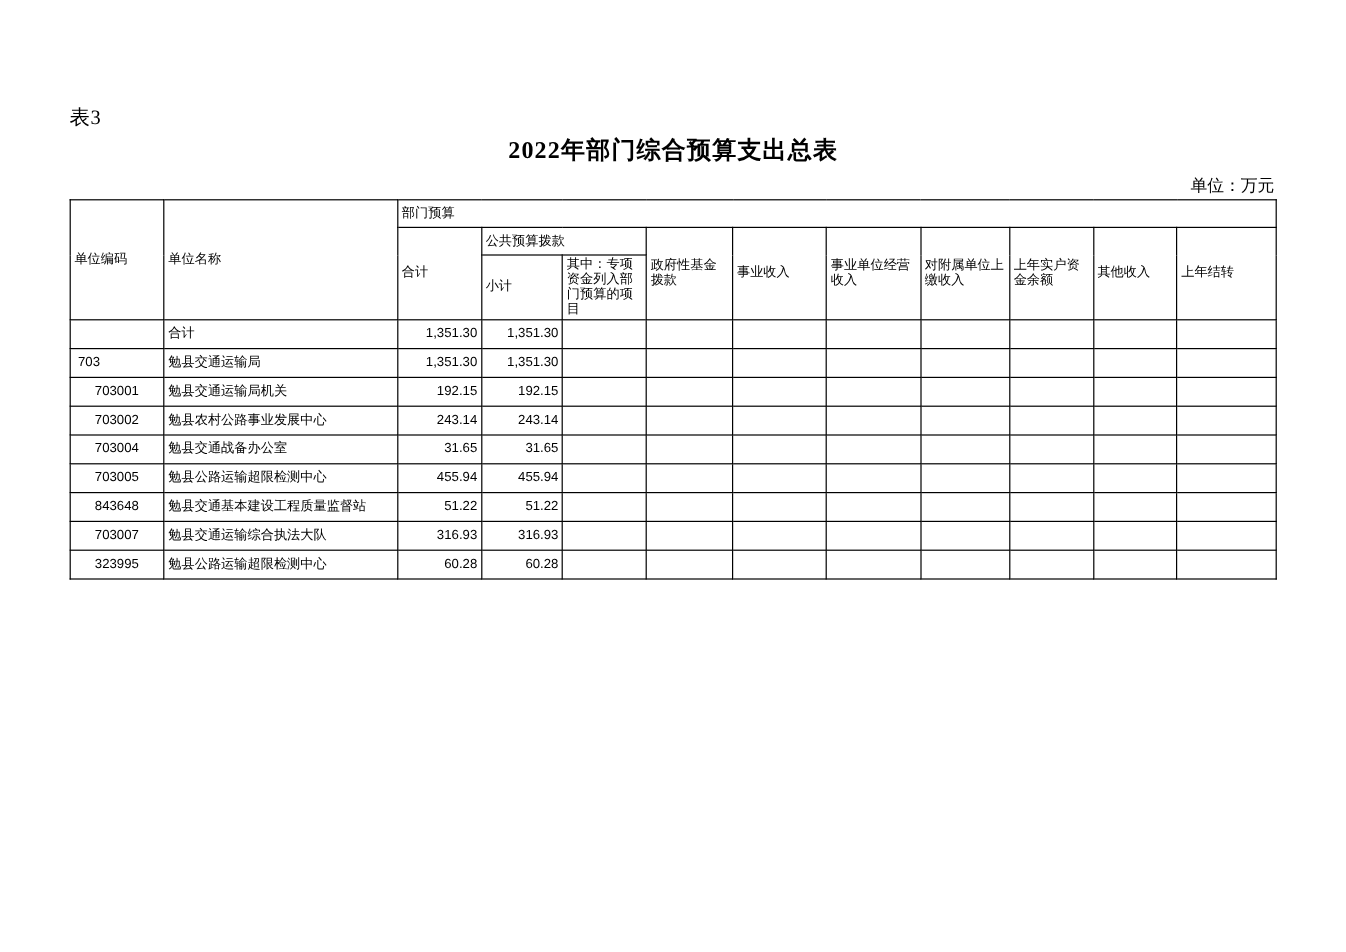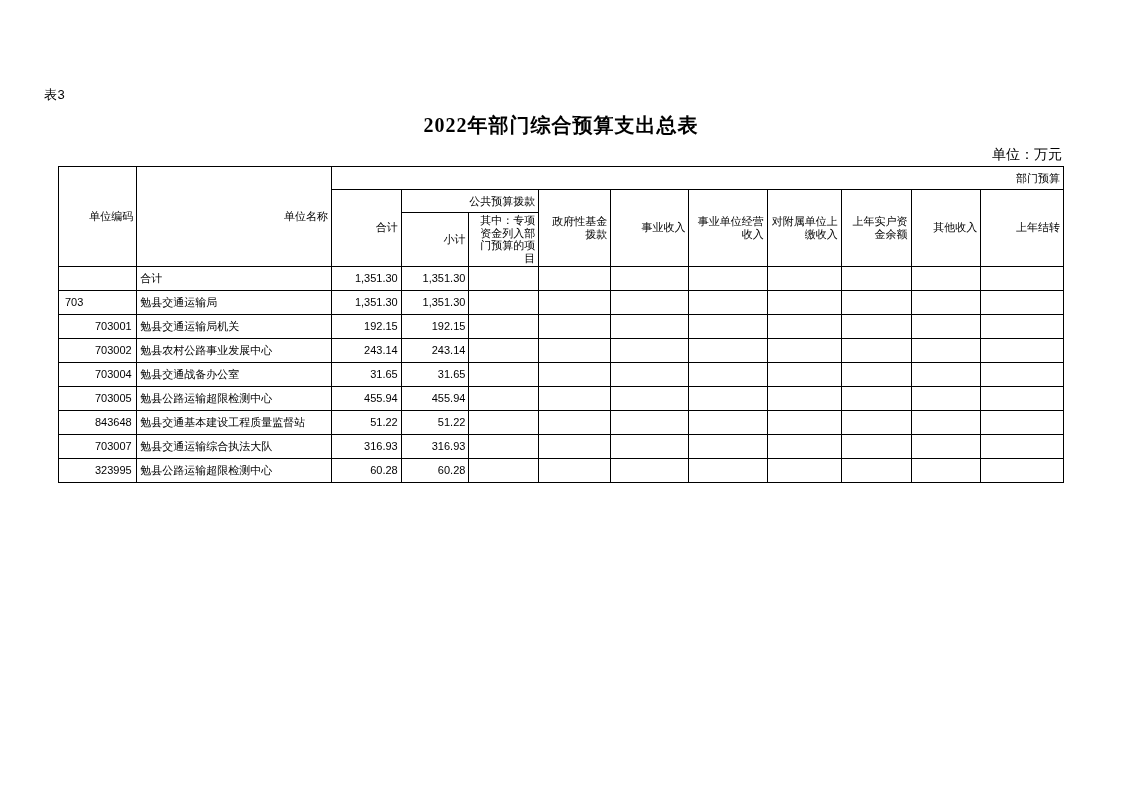--- a/index.html
+++ b/index.html
@@ -16,24 +16,24 @@
     overflow: hidden;
   }
   .page {
     position: relative;
     width: 1122px;
     height: 793px;
     box-sizing: border-box;
   }
   .sheet-label {
     position: absolute;
-    left: 44px;
+    left: 58px;
     top: 86px;
-    font-size: 13px;
-    font-family: Liberation Sans, sans-serif;
+    font-size: 17px;
+    font-family: Liberation Serif, serif;
     letter-spacing: 0.5px;
   }
   .doc-title {
     position: absolute;
     left: 0;
     right: 0;
     top: 112px;
     text-align: center;
     font-size: 20px;
     font-weight: bold;
@@ -62,21 +62,21 @@
     border: 1px solid #000000;
     font-weight: normal;
     font-size: 11px;
     font-family: "Liberation Sans", sans-serif;
     padding: 1px 3px;
     line-height: 1.15;
     vertical-align: middle;
     word-break: break-all;
   }
   th.hdr {
-    text-align: right;
+    text-align: left;
     height: 20px;
   }
   th.tall {
     height: 36px;
   }
   .c-code   { width: 74px; }
   .c-name   { width: 184px; }
   .c-total  { width: 66px; }
   .c-sub    { width: 64px; }
   .c-special{ width: 66px; }
@@ -87,21 +87,21 @@
   .c-asset  { width: 66px; }
   .c-other  { width: 66px; }
   .c-carry  { width: 78px; }
 
   td.code {
     text-align: left;
     height: 21px;
     padding-left: 6px;
   }
   td.code.lv1 { padding-left: 6px; }
-  td.code.lv2 { padding-left: 36px; }
+  td.code.lv2 { padding-left: 20px; }
   td.name {
     text-align: left;
     padding-left: 5px;
   }
   td.num {
     text-align: right;
     padding-right: 5px;
     font-family: "Liberation Sans", sans-serif;
     font-size: 11.5px;
   }

